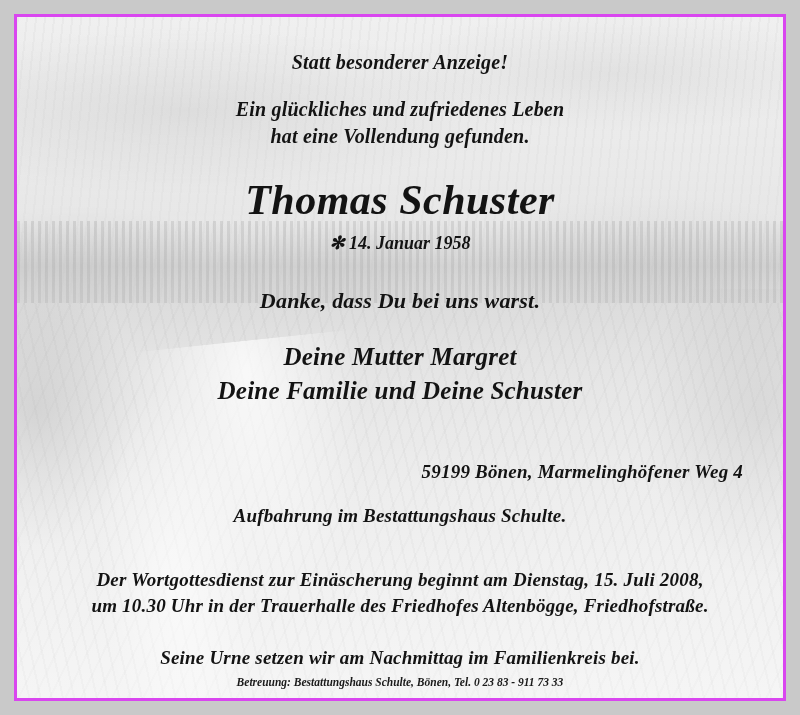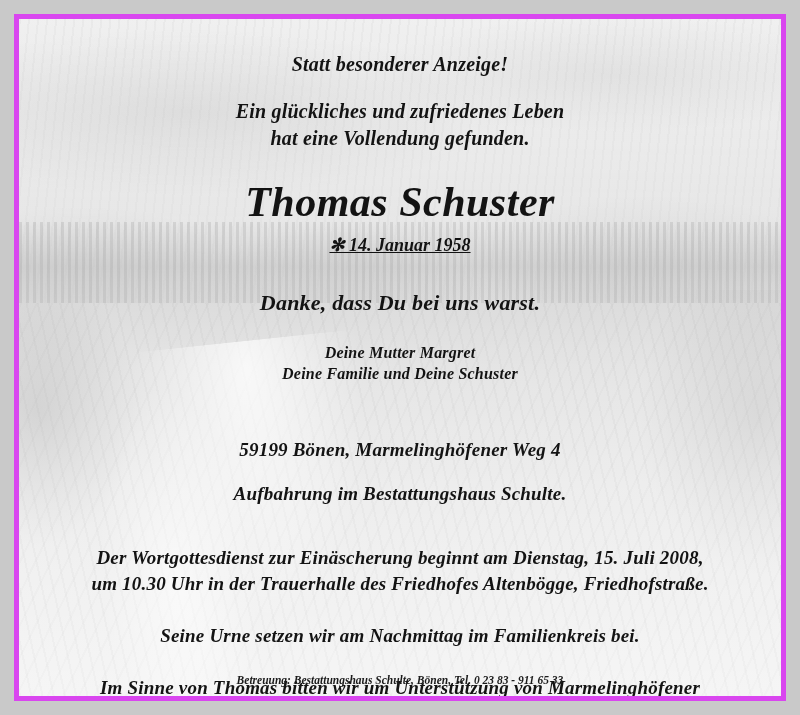--- a/index.html
+++ b/index.html
@@ -21,21 +21,21 @@
     box-sizing: border-box;
     padding: 14px;
     background: #c9c9c9;
   }
 
   .notice-card {
     position: relative;
     width: 100%;
     height: 100%;
     box-sizing: border-box;
-    border: 5px solid #d946ef;
+    border: 3px solid #d946ef;
     overflow: hidden;
     background: #737373;
   }
 
   
   .bg-layer {
     position: absolute;
     inset: 0;
     z-index: 0;
   }
@@ -176,39 +176,39 @@
     justify-content: center;
     align-items: baseline;
     gap: 96px;
     margin: 8px 0 0 0;
     font-size: 18px;
     font-style: italic;
     font-weight: 700;
   }
   .date-item {
     white-space: nowrap;
-    text-decoration: underline;
   }
 
   .thanks {
     font-size: 22px;
     margin: 34px 0 0 0;
     text-align: center;
   }
 
   .family {
-    font-size: 16px;
+    font-size: 25px;
     line-height: 1.34;
     margin: 26px 0 0 0;
     text-align: center;
   }
 
   .address {
     font-size: 19px;
     margin: 54px 0 8px 0;
+    text-align: right;
   }
 
   .laying-out {
     font-size: 19px;
     margin: 22px 0 0 0;
   }
 
   .service {
     font-size: 19px;
     line-height: 1.38;
@@ -288,17 +288,17 @@
       </div>
 
       <p class="line urn">Seine Urne setzen wir am Nachmittag im Familienkreis bei.</p>
 
       <div class="donation">
         <div class="line">Im Sinne von Thomas bitten wir um Unterstützung von Marmelinghöfener</div>
         <div class="line">über das Sonderkonto des Bestattungshauses Schulte, Volksbank Bönen,</div>
 
       </div>
 
-      <div class="footer">Betreuung: Bestattungshaus Schulte, Bönen, Tel. 0 23 83 - 911 65 33</div>
+      <div class="footer">Betreuung: Bestattungshaus Schulte, Bönen, Tel. 0 23 83 - 911 73 33</div>
     </div>
 
   </div>
 </div>
 
 </body></html>

